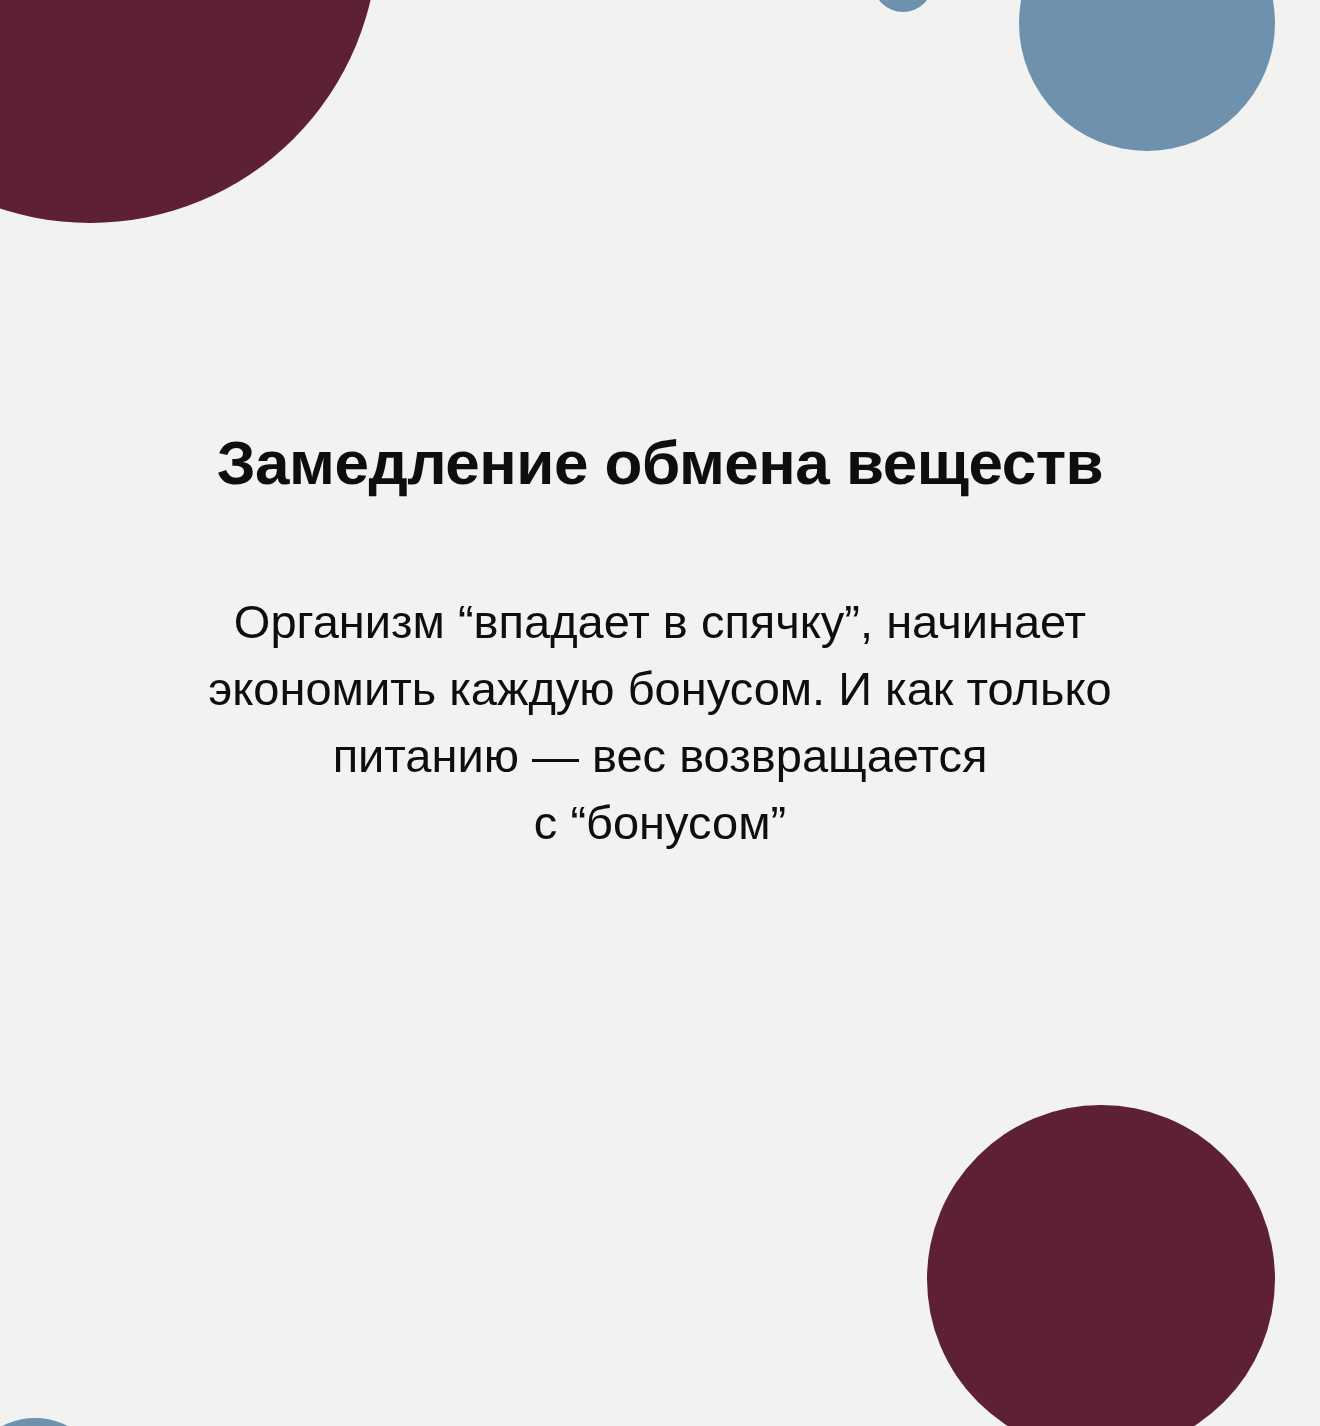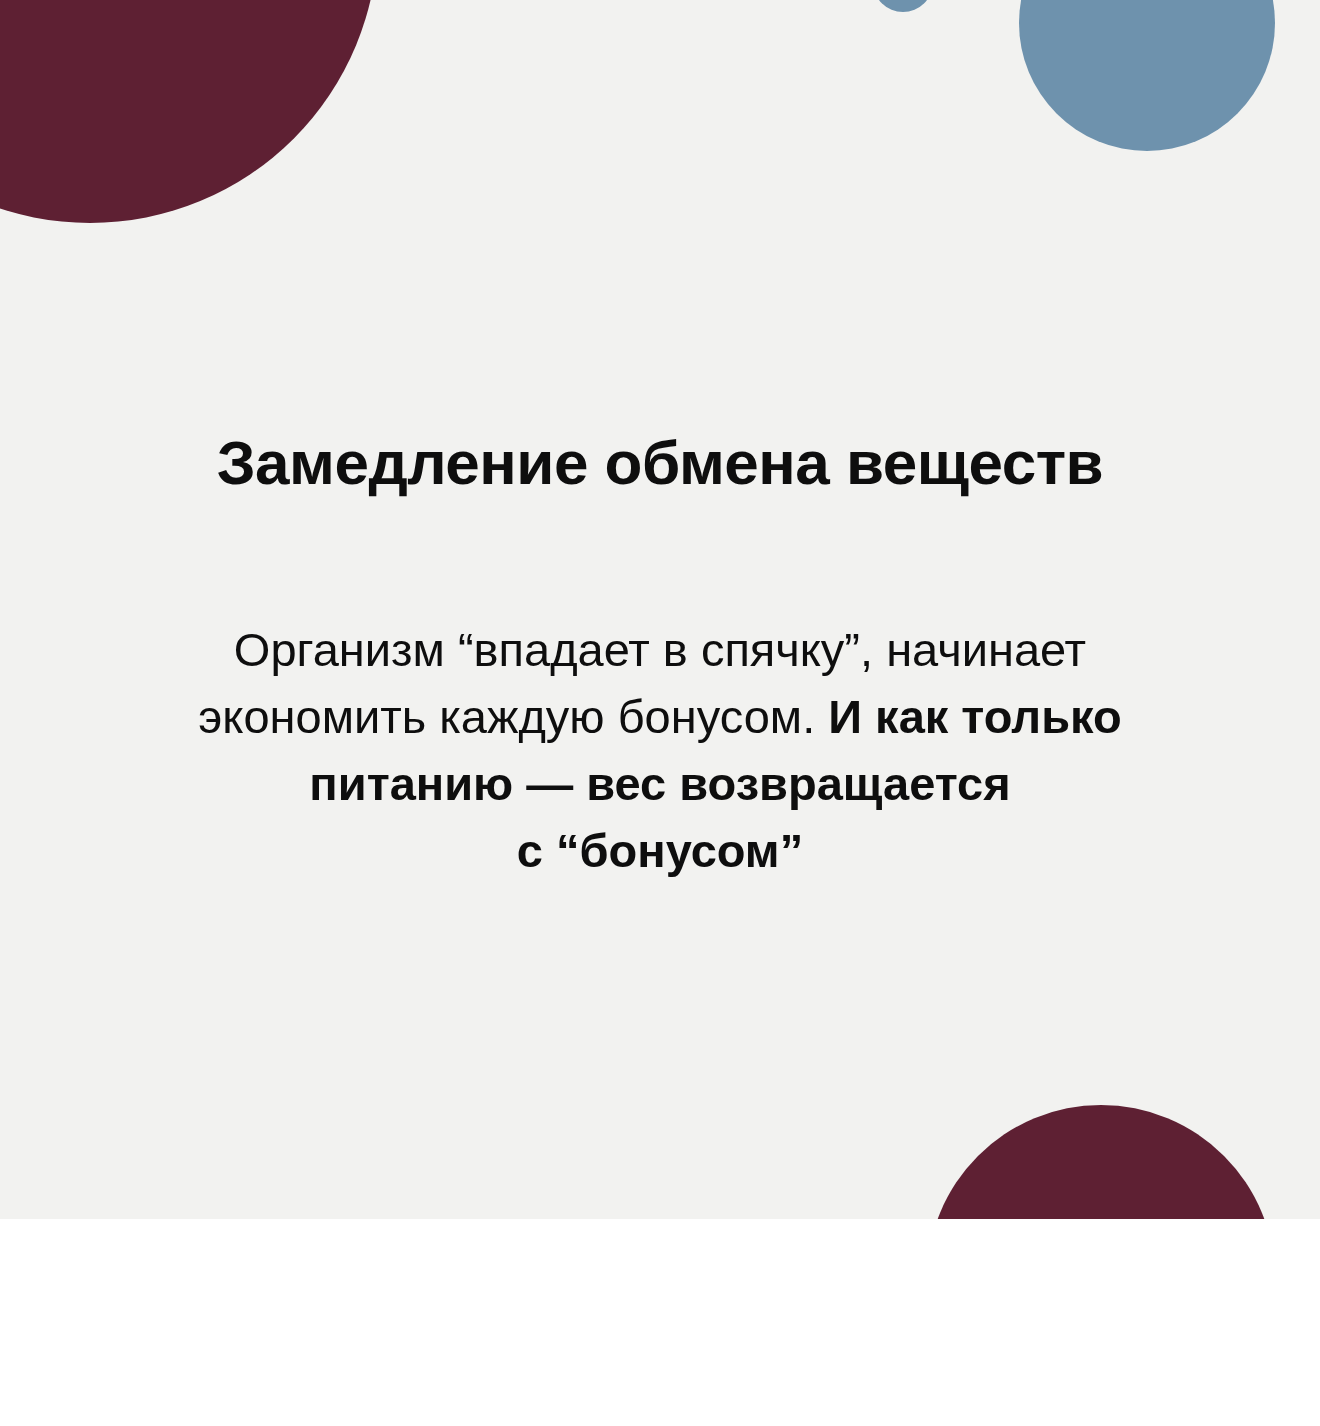--- a/index.html
+++ b/index.html
@@ -12,21 +12,21 @@
   * { margin: 0; padding: 0; box-sizing: border-box; }
   html, body {
     width: 1320px;
     height: 1426px;
     overflow: hidden;
     font-family: "Liberation Sans", "DejaVu Sans", sans-serif;
   }
   .canvas {
     position: relative;
     width: 1320px;
-    height: 1219px;
+    height: 1426px;
     background: var(--color-background);
     overflow: hidden;
   }
   .circle {
     position: absolute;
     border-radius: 50%;
   }
   .circle.maroon { background: var(--color-maroon); }
   .circle.blue   { background: var(--color-blue); }
 
@@ -64,24 +64,23 @@
   }
   .slide-body {
     position: absolute;
     left: 60px; right: 60px;
     top: 588px;
     text-align: center;
     font-size: 47px;
     line-height: 67px;
     font-weight: 400;
     color: var(--color-text);
-    margin-top: 28px;
   }
   .body-line { display: block; }
-  .seg-bold { font-weight: 700; }
+  .seg-bold { font-weight: 400; }
 </style>
 </head>
 <body>
 
 <div class="canvas">
 
   <div class="circle maroon circle-top-left"></div>
   <div class="circle blue circle-top-small"></div>
   <div class="circle blue circle-top-right"></div>
   <div class="circle blue circle-bottom-left"></div>

